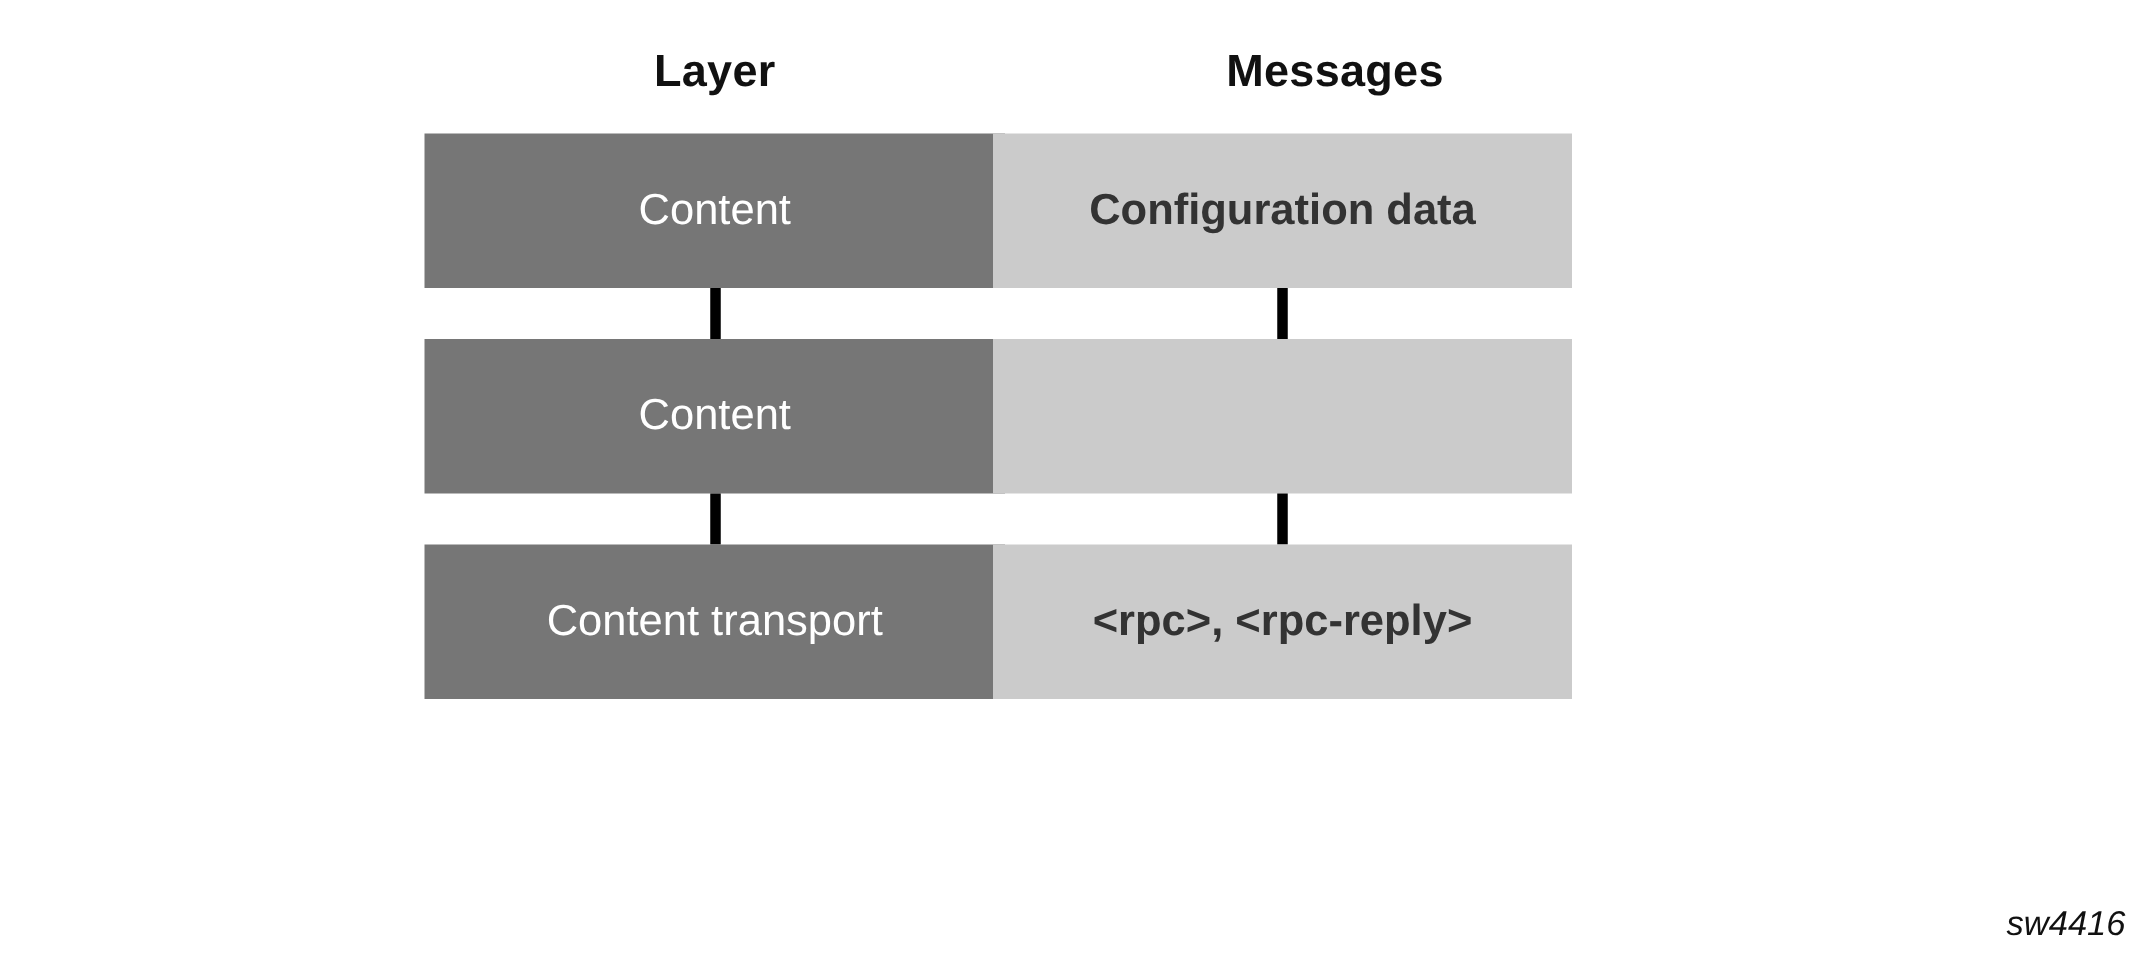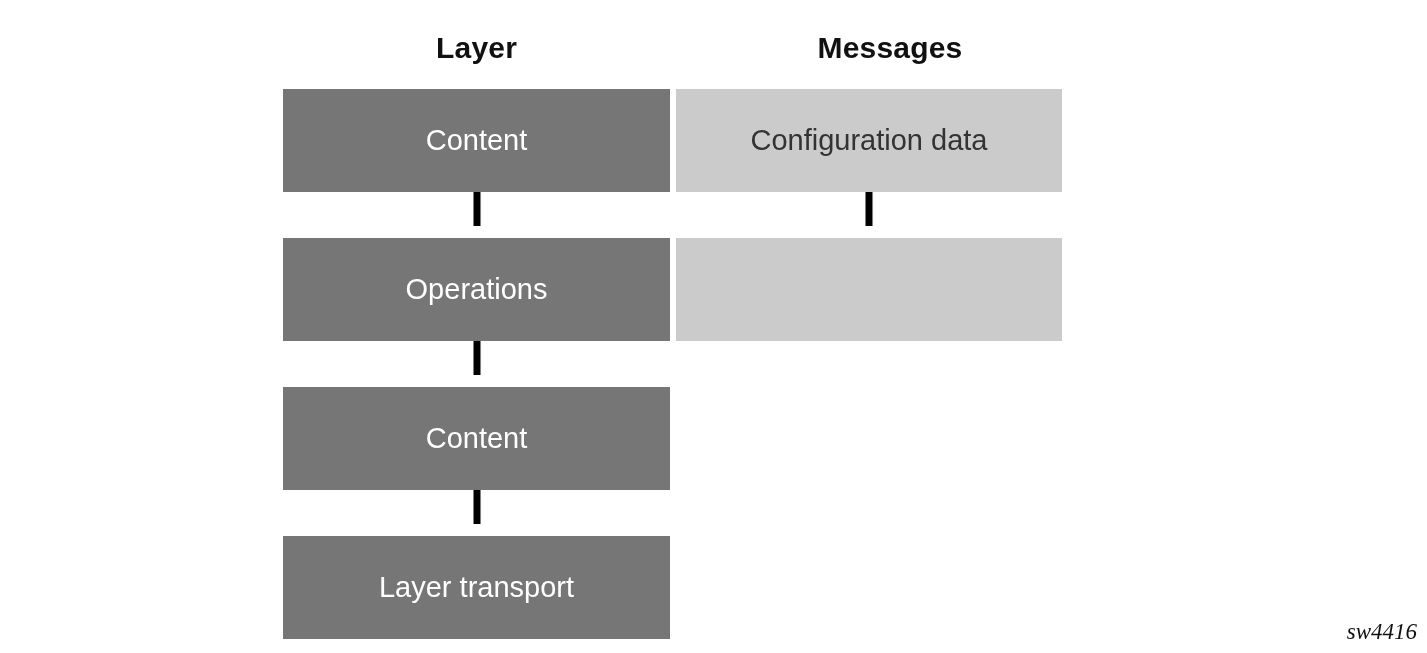--- a/index.html
+++ b/index.html
@@ -44,29 +44,30 @@
   
   .stack {
     position: absolute;
     top: 89px;
   }
   #stack-layer {
     left: 283px;
     width: 387px;
   }
   #stack-examples {
-    left: 676px;
+    left: 662px;
     width: 386px;
+    font-weight: bold;
   }
 
   .box {
     position: relative;
     box-sizing: border-box;
     height: 103px;
-    margin-bottom: 46px;
+    margin-bottom: 34px;
     display: flex;
     align-items: center;
     justify-content: center;
     font-size: 29px;
     line-height: 1.15;
     text-align: center;
     white-space: nowrap;
   }
   .box:last-child {
     margin-bottom: 0;
@@ -92,22 +93,22 @@
     background: #000000;
   }
   .box:last-child .connector {
     display: none;
   }
 
   
   #figure-id {
     position: absolute;
     right: 10px;
-    bottom: 8px;
-    font-family: Liberation Serif, serif;
+    bottom: 24px;
+    font-family: Liberation Sans, sans-serif;
     font-style: italic;
     font-size: 23px;
     color: #111111;
     white-space: nowrap;
   }
 </style>
 </head>
 <body>
 
 <div id="canvas">
@@ -116,47 +117,47 @@
 
   <div class="col-header" id="header-examples">Messages</div>
 
   <div class="stack" id="stack-layer">
 
     <div class="box dark">
       <span>Content</span>
       <span class="connector"></span>
     </div>
 
-    <div class="box dark">
-      <span>Operations</span>
-      <span class="connector"></span>
-    </div>
 
     <div class="box dark">
       <span>Content</span>
       <span class="connector"></span>
     </div>
 
     <div class="box dark">
-      <span>Layer transport</span>
+      <span>Content transport</span>
 
     </div>
 
   </div>
 
   <div class="stack" id="stack-examples">
 
     <div class="box light">
       <span>Configuration data</span>
       <span class="connector"></span>
     </div>
 
     <div class="box light">
       <span class="connector"></span>
     </div>
 
+    <div class="box light">
+      <span>&lt;rpc&gt;, &lt;rpc-reply&gt;</span>
+      <span class="connector"></span>
+    </div>
 
 
   </div>
 
   <div id="figure-id">sw4416</div>
 
 </div>
 
 </body></html>

